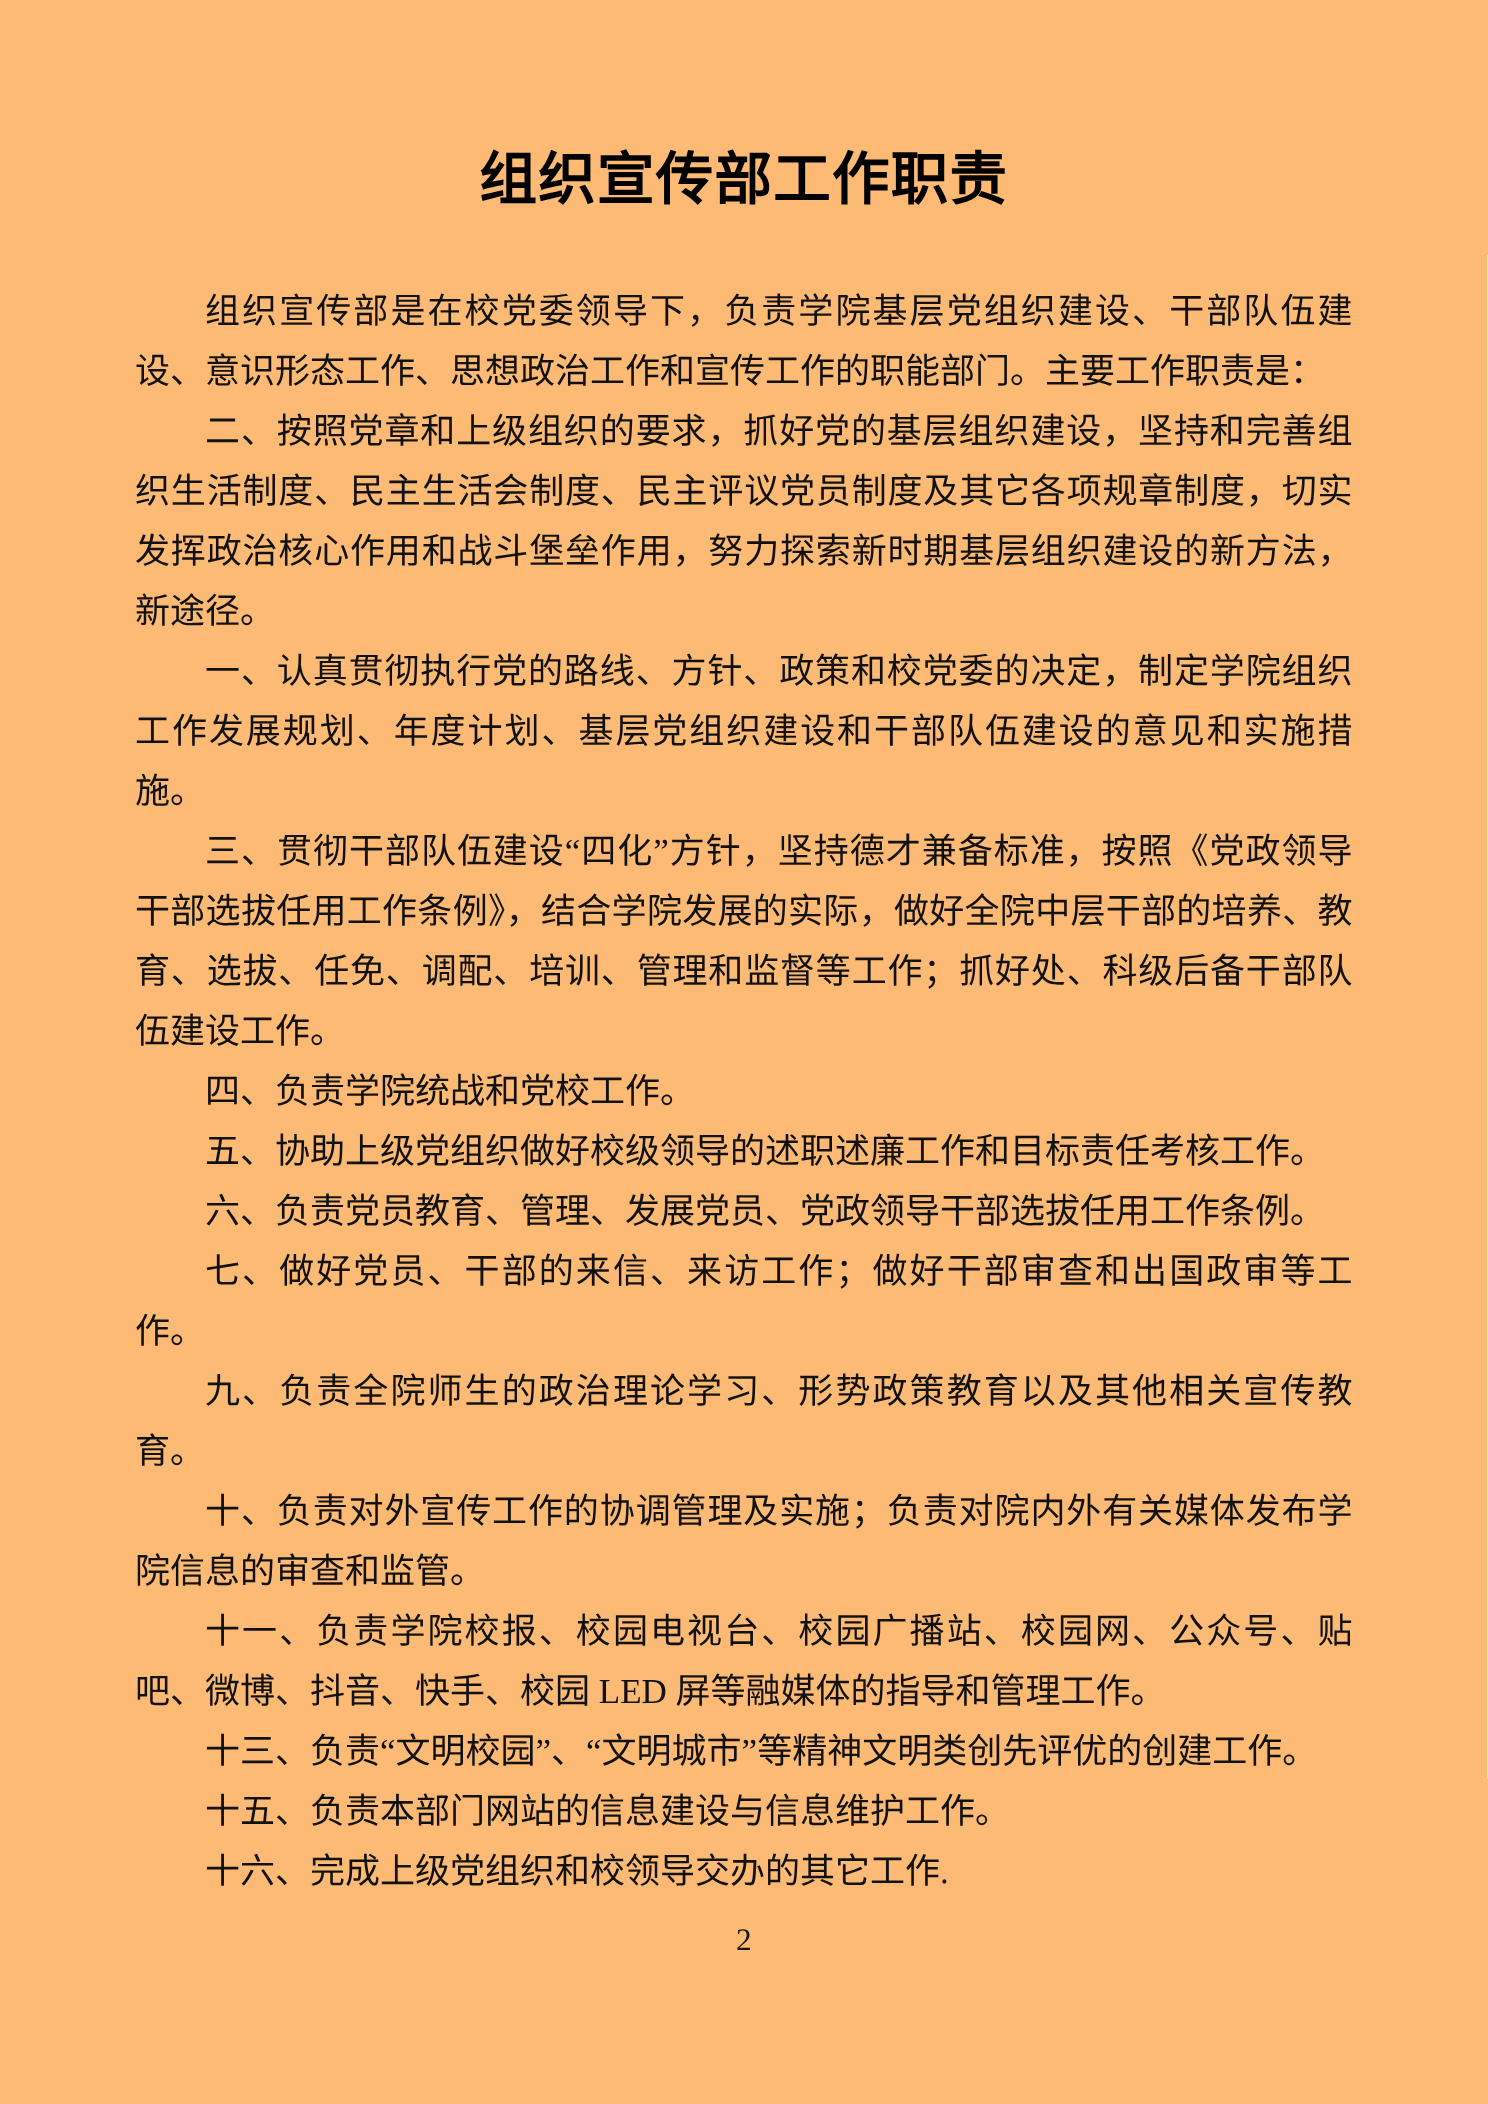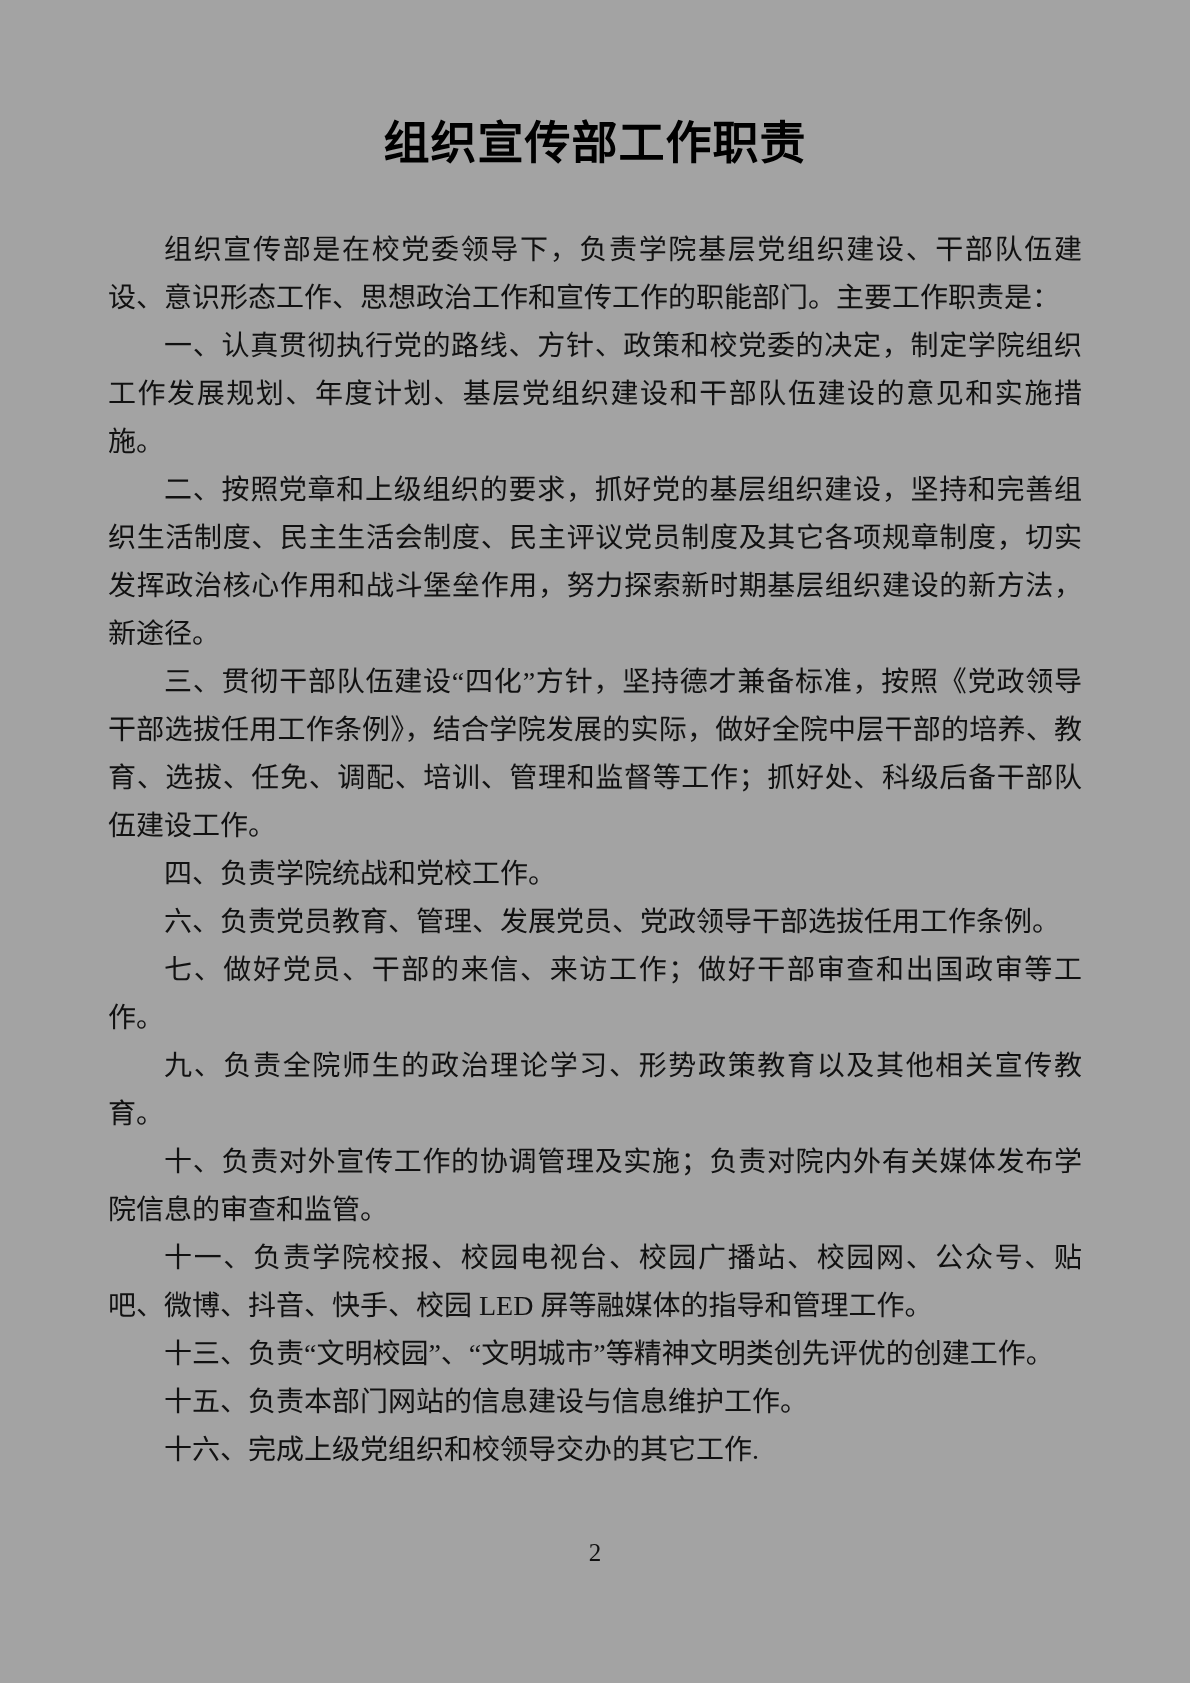--- a/index.html
+++ b/index.html
@@ -4,21 +4,21 @@
 <style>
   html, body {
     margin: 0;
     padding: 0;
     background: #ffffff;
   }
   .page {
     position: relative;
     width: 1190px;
     height: 1683px;
-    background: #a3a3a3;
+    background: #fdba74;
     overflow: hidden;
     font-family: "Liberation Serif", "DejaVu Serif", serif;
     color: #111111;
   }
   .doc-title {
     margin: 0;
     padding-top: 116px;
     font-size: 46px;
     line-height: 56px;
     font-weight: bold;
@@ -53,24 +53,25 @@
   }
 </style>
 </head>
 <body>
 
 <div class="page">
   <h1 class="doc-title">组织宣传部工作职责</h1>
 
   <div class="content">
     <p>组织宣传部是在校党委领导下，负责学院基层党组织建设、干部队伍建设、意识形态工作、思想政治工作和宣传工作的职能部门。主要工作职责是：</p>
+    <p>二、按照党章和上级组织的要求，抓好党的基层组织建设，坚持和完善组织生活制度、民主生活会制度、民主评议党员制度及其它各项规章制度，切实发挥政治核心作用和战斗堡垒作用，努力探索新时期基层组织建设的新方法，新途径。</p>
     <p>一、认真贯彻执行党的路线、方针、政策和校党委的决定，制定学院组织工作发展规划、年度计划、基层党组织建设和干部队伍建设的意见和实施措施。</p>
-    <p>二、按照党章和上级组织的要求，抓好党的基层组织建设，坚持和完善组织生活制度、民主生活会制度、民主评议党员制度及其它各项规章制度，切实发挥政治核心作用和战斗堡垒作用，努力探索新时期基层组织建设的新方法，新途径。</p>
     <p>三、贯彻干部队伍建设“四化”方针，坚持德才兼备标准，按照《党政领导干部选拔任用工作条例》，结合学院发展的实际，做好全院中层干部的培养、教育、选拔、任免、调配、培训、管理和监督等工作；抓好处、科级后备干部队伍建设工作。</p>
     <p>四、负责学院统战和党校工作。</p>
+    <p>五、协助上级党组织做好校级领导的述职述廉工作和目标责任考核工作。</p>
     <p>六、负责党员教育、管理、发展党员、党政领导干部选拔任用工作条例。</p>
     <p>七、做好党员、干部的来信、来访工作；做好干部审查和出国政审等工作。</p>
     <p>九、负责全院师生的政治理论学习、形势政策教育以及其他相关宣传教育。</p>
     <p>十、负责对外宣传工作的协调管理及实施；负责对院内外有关媒体发布学院信息的审查和监管。</p>
     <p>十一、负责学院校报、校园电视台、校园广播站、校园网、公众号、贴吧、微博、抖音、快手、校园 LED 屏等融媒体的指导和管理工作。</p>
     <p>十三、负责“文明校园”、“文明城市”等精神文明类创先评优的创建工作。</p>
     <p>十五、负责本部门网站的信息建设与信息维护工作。</p>
     <p>十六、完成上级党组织和校领导交办的其它工作.</p>
   </div>
 

